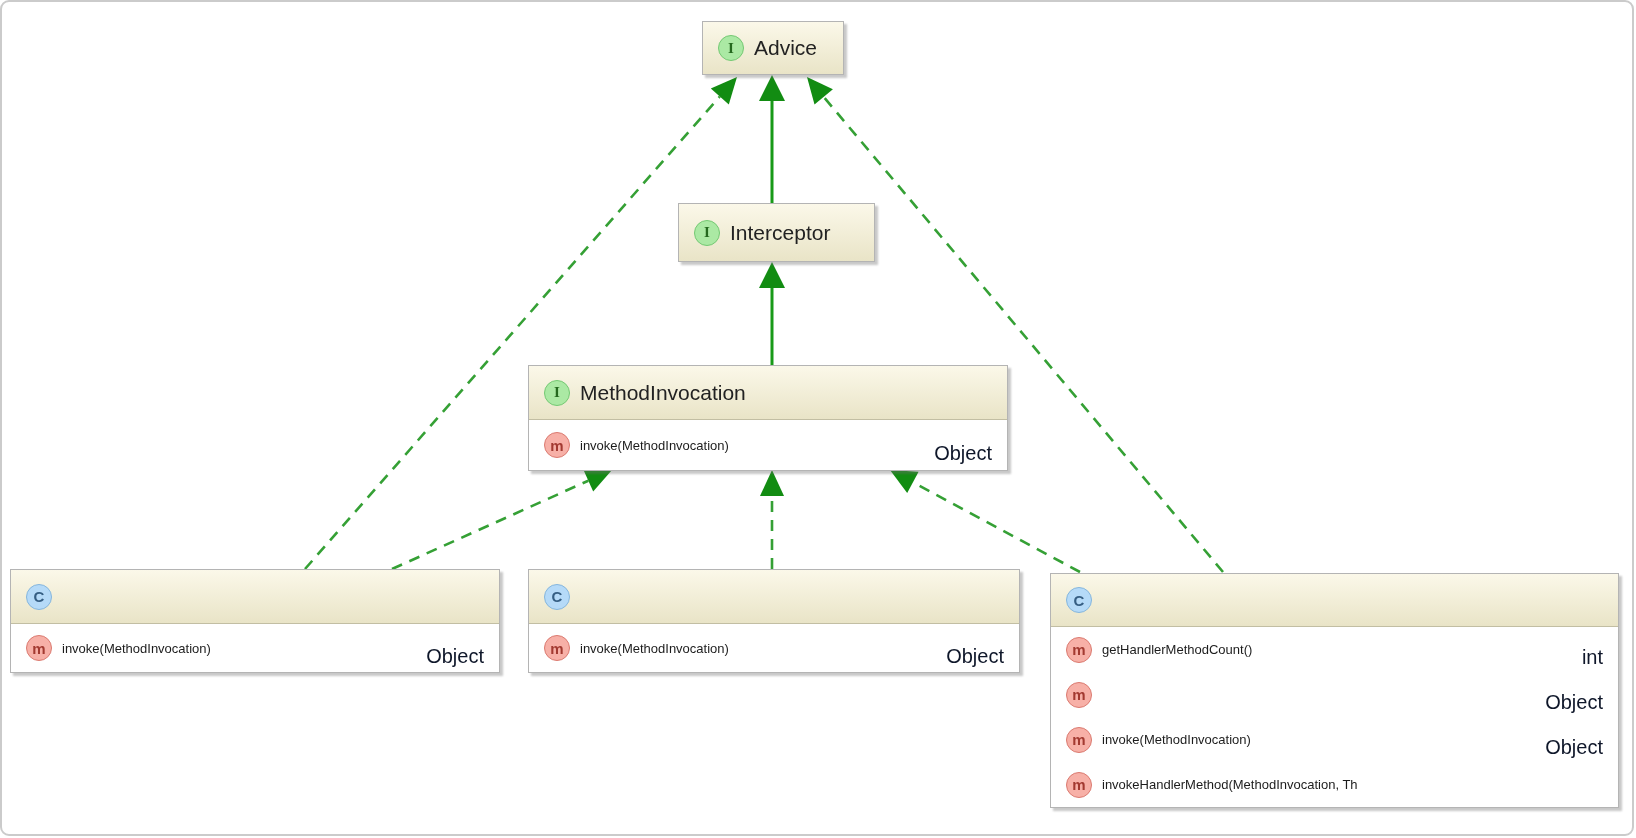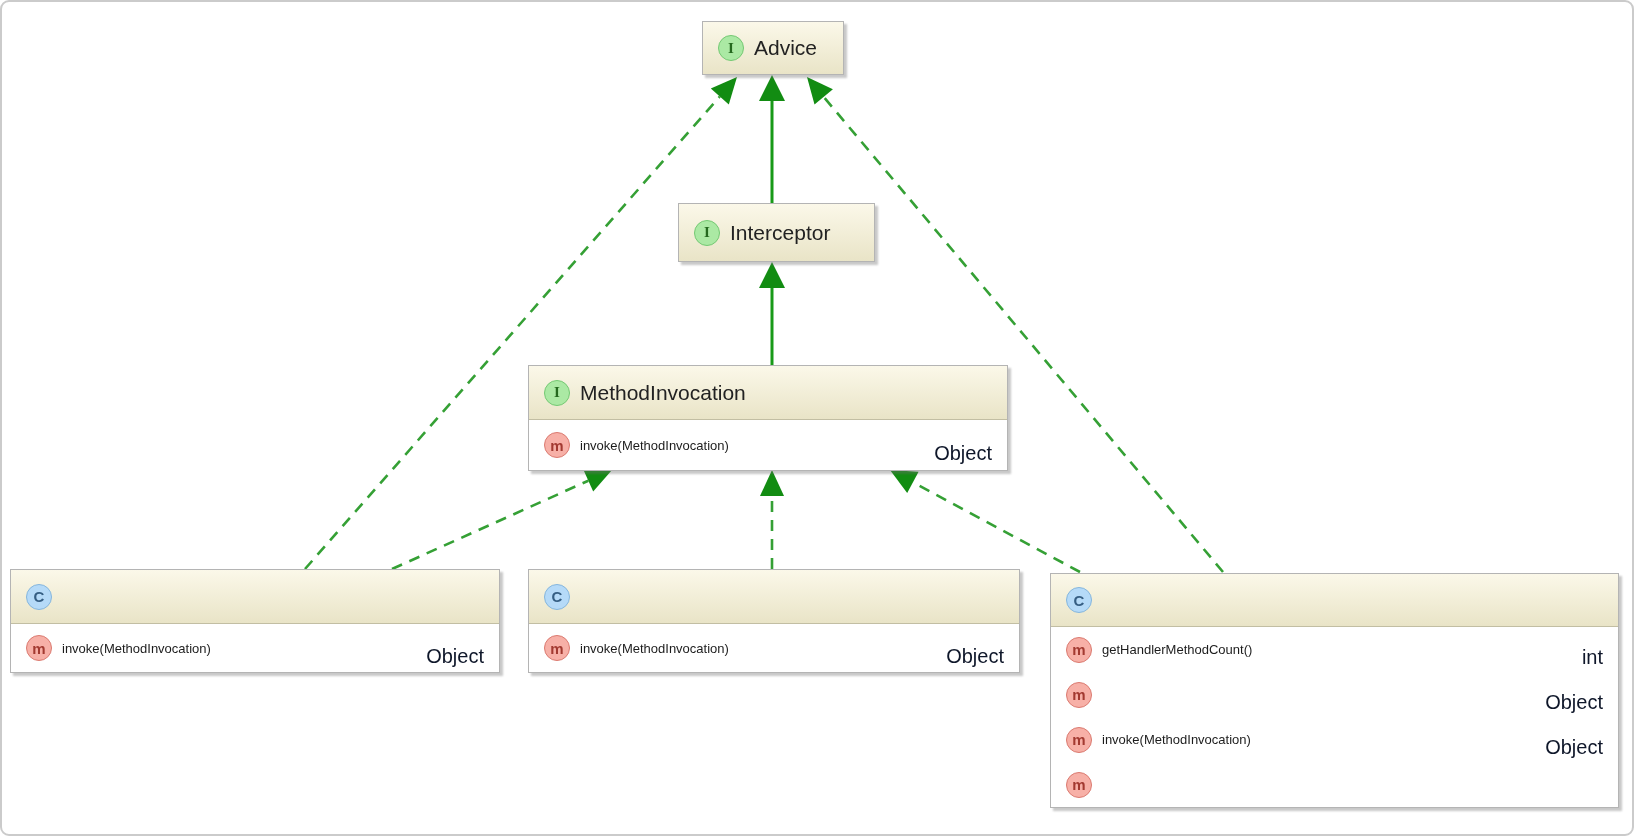--- a/index.html
+++ b/index.html
@@ -142,17 +142,18 @@
       <span class="ic ic-m">m</span>
       <span class="mret">Object</span>
     </div>
     <div class="row">
       <span class="ic ic-m">m</span>
       <span class="mname">invoke(MethodInvocation)</span>
       <span class="mret">Object</span>
     </div>
     <div class="row">
       <span class="ic ic-m">m</span>
+      <span class="mname">invokeHandlerMethod(MethodInvocation, Th</span>
       <span class="mret"></span>
     </div>
   </div>
 
 </div>
 
 </body></html>

